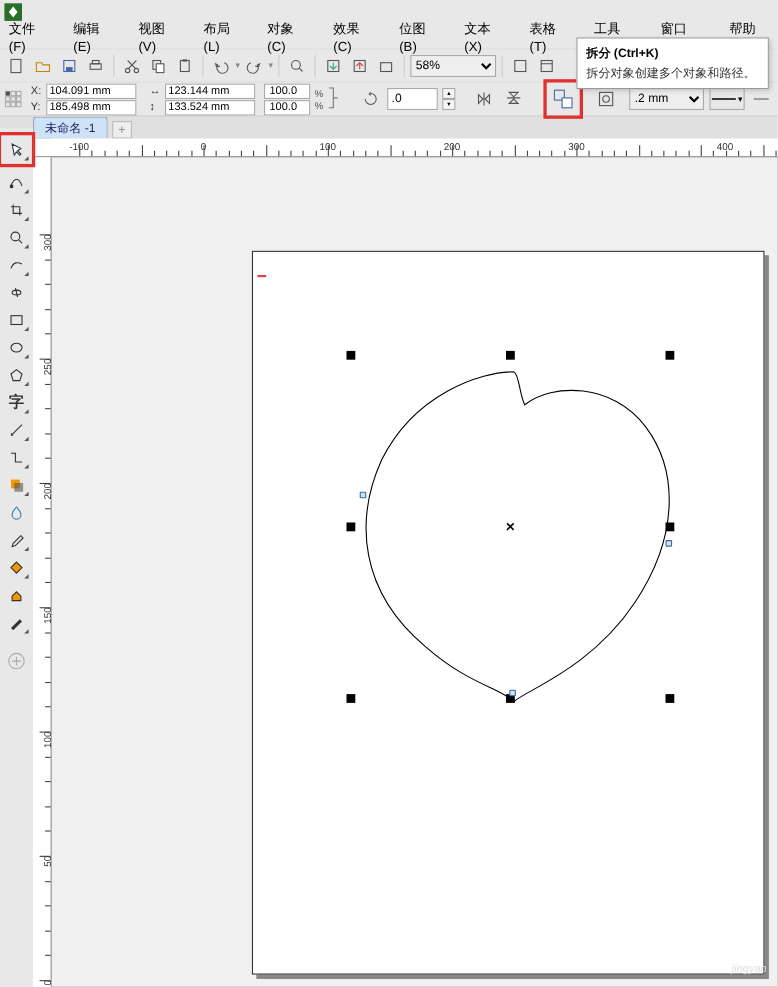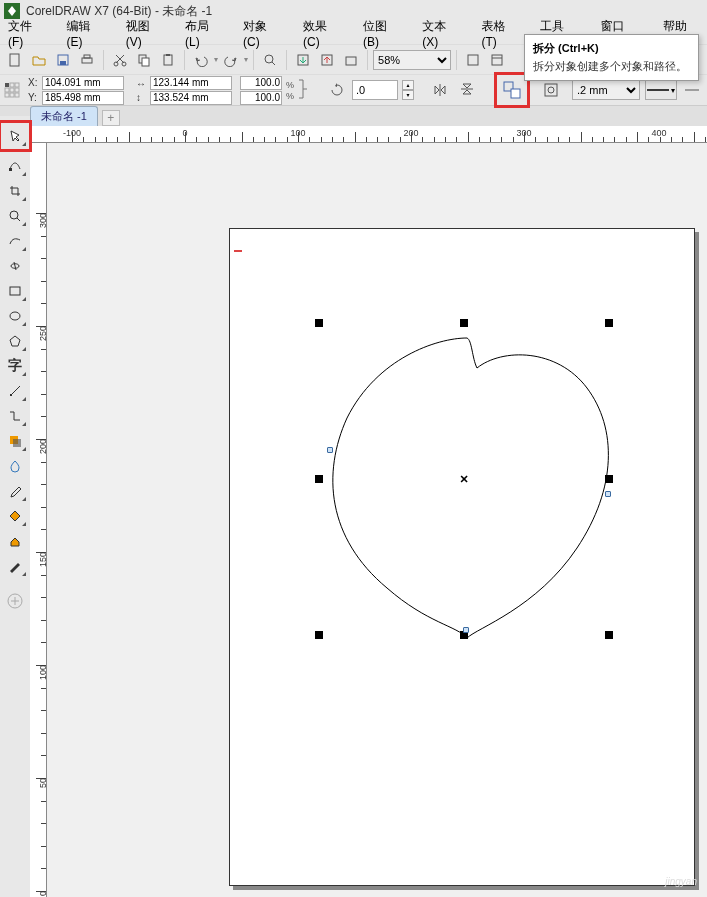--- a/index.html
+++ b/index.html
@@ -19,21 +19,21 @@
 .toolbar1 select.zoom { width: 78px; height: 20px; font-size: 11px; border: 1px solid #aaa; }
 .toolbar1 .right-group { margin-left: auto; display: flex; gap: 2px; }
 .pastebtn { display:flex; align-items:center; gap:3px; padding:2px 6px; cursor:pointer; }
 
 .propbar { height: 32px; background: #e8e8e8; display: flex; align-items: center; padding: 0 4px; gap: 4px; border-top: 1px solid #ddd; border-bottom: 1px solid #ccc; position: relative; }
 .propbar .grid-icon { width: 20px; height: 28px; display: flex; flex-direction: column; justify-content: center; gap: 2px; }
 .propbar .coord-col { display: flex; flex-direction: column; gap: 1px; }
 .propbar .coord-row { display: flex; align-items: center; gap: 2px; }
 .propbar .coord-label { font-size: 10px; width: 12px; color: #333; }
 .propbar .coord-input { width: 82px; height: 14px; font-size: 10px; border: 1px solid #aaa; padding-left: 2px; }
-.propbar .pct-input { width: 42px; height: 14px; font-size: 10px; border: 1px solid #aaa; padding-left: 14px; }
+.propbar .pct-input { width: 42px; height: 14px; font-size: 10px; border: 1px solid #aaa; padding-left: 4px; }
 .propbar .lock { width: 16px; cursor: pointer; }
 .propbar .rot-input { width: 46px; height: 20px; font-size: 11px; border: 1px solid #aaa; padding-left: 3px; }
 .propbar .spin { width: 12px; height: 20px; display: flex; flex-direction: column; }
 .propbar .spin div { height: 10px; border: 1px solid #aaa; font-size: 6px; text-align: center; line-height: 8px; cursor: pointer; background: #f5f5f5; }
 .propbar .ibtn { width: 22px; height: 22px; display:flex; align-items:center; justify-content:center; cursor:pointer; color:#555; }
 .redbox { border: 3px solid #e03030; padding: 4px; }
 .propbar .stroke-sel { width: 68px; height: 20px; font-size: 11px; border: 1px solid #aaa; }
 .propbar .dash-sel { width: 32px; height: 20px; border: 1px solid #aaa; display:flex; align-items:center; justify-content:center; }
 
 .tooltip { position: absolute; right: 8px; top: 34px; width: 175px; background: #fff; border: 1px solid #999; padding: 6px 8px; font-size: 11px; z-index: 50; box-shadow: 2px 2px 5px rgba(0,0,0,.2);}
@@ -72,23 +72,20 @@
 .watermark { position:absolute; right:10px; bottom:10px; color:#ddd; font-size:10px; font-style:italic; }
 </style>
 </head>
 <body>
 
 <div class="titlebar">
   <span class="logo">
     <svg viewBox="0 0 12 12">
         <path d="M6 1 L10 6 L6 11 L2 6 Z" fill="#fff"></path>
       </svg>
-  </span>
-  <span class="title">
-    <span>CorelDRAW X7 (64-Bit)</span> - <span>未命名 -1</span>
   </span>
 </div>
 
 <div class="menubar">
   <span class="item">文件(F)</span>
   <span class="item">编辑(E)</span>
   <span class="item">视图(V)</span>
   <span class="item">布局(L)</span>
   <span class="item">对象(C)</span>
   <span class="item">效果(C)</span>

